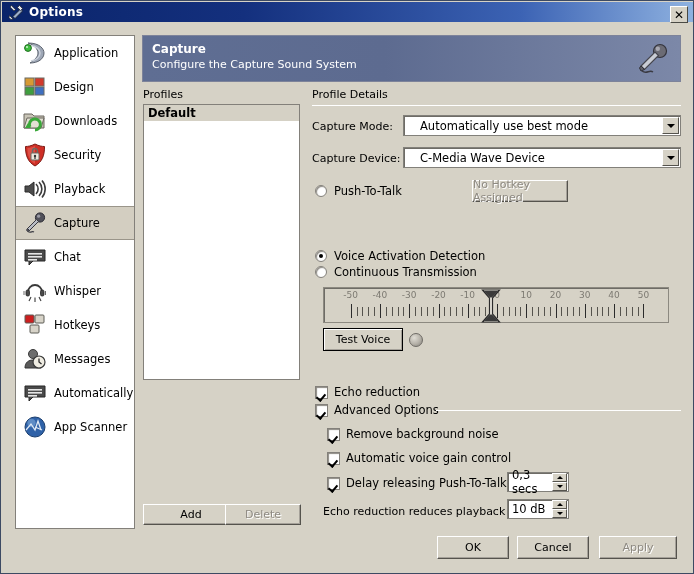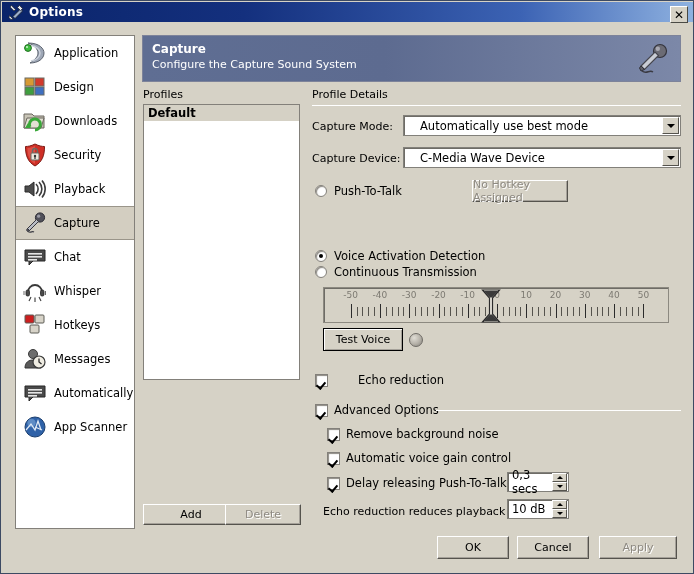--- a/index.html
+++ b/index.html
@@ -496,21 +496,21 @@
         <path d="M2 1 L19 1 L12 9 L12 25 L19 33 L2 33 L9 25 L9 9 Z" fill="#e9e6dd" stroke="#2b2b2b" stroke-width="1.2"></path>
         <path d="M3 2 L18 2 L11.5 8.5 L9.5 8.5 Z" fill="#3a3a3a"></path>
         <path d="M3 32 L18 32 L11.5 25.5 L9.5 25.5 Z" fill="#3a3a3a"></path>
       </svg>
     </div>
   </div>
 
   <div class="btn focus" id="btn-testvoice">Test Voice</div>
   <div class="led"></div>
 
-  <div class="chk-row" style="left:314px; top:372px;gap:24px;">
+  <div class="chk-row" style="left:314px; top:384px;">
     <span class="chk on"></span>
     <span>Echo reduction</span>
   </div>
 
   <div class="chk-row" style="left:314px; top:402px;">
     <span class="chk on"></span>
     <span>Advanced Options</span>
   </div>
   <div class="grp-rule" style="left:435px; top:409px; width:245px;"></div>
 

